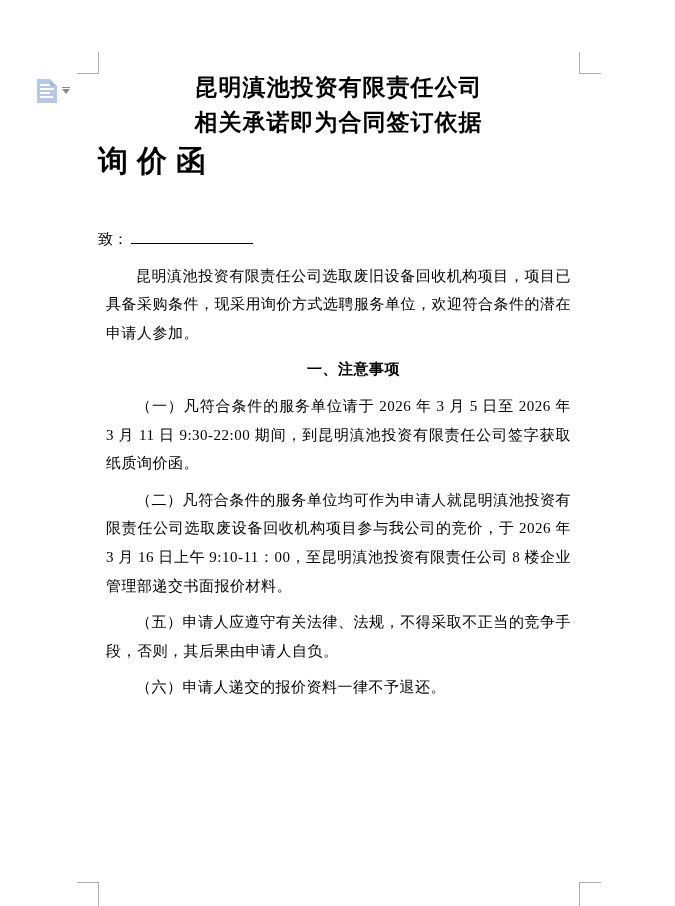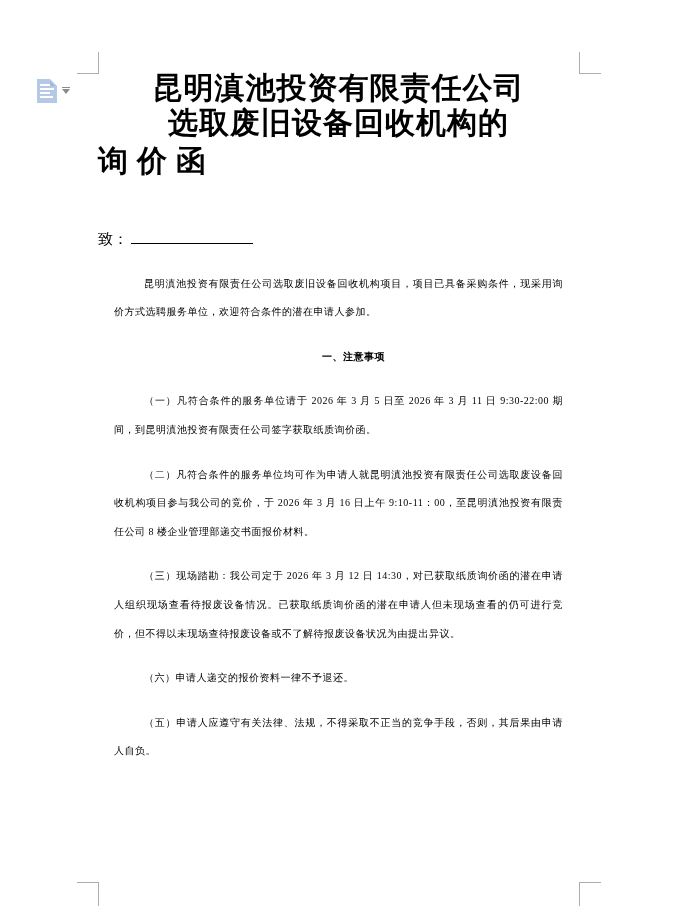--- a/index.html
+++ b/index.html
@@ -37,31 +37,31 @@
   .paste-fold2 { position: absolute; right: 2px; top: 2px; width: 0; height: 0;
                  border-bottom: 5px solid #9db7dd; border-right: 5px solid transparent; }
   .paste-caret { position: absolute; right: 2px; top: 11px; width: 0; height: 0;
                  border-left: 4px solid transparent; border-right: 4px solid transparent;
                  border-top: 5px solid #8c8c8c; }
   .paste-caret-bar { position: absolute; right: 2px; top: 9px; width: 8px; height: 1px; background: #8c8c8c; }
 
   
   .content { position: absolute; left: 98px; top: 70px; width: 481px; }
 
-  .title-line { font-size: 30px; font-weight: 700; line-height: 35px;
+  .title-line { font-size: 23px; font-weight: 700; line-height: 35px;
                 text-align: center; letter-spacing: 1px; }
   .title-big  { font-size: 30px; font-weight: 900; line-height: 42px;
                 letter-spacing: 9px;
                 font-family: "Liberation Sans", sans-serif; }
 
   .salutation { margin-top: 43px; font-size: 15px; line-height: 28.6px; }
   .blank-line { display: inline-block; width: 122px; height: 17px;
                 border-bottom: 1px solid #000000; vertical-align: baseline; margin-left: 3px; }
 
-  p.body { margin: 16px; font-size: 10px; line-height: 28.6px;
+  p.body { margin: 8px; font-size: 15px; line-height: 28.6px;
            text-align: justify; text-indent: 30px; letter-spacing: 0.5px; }
   p.heading { font-weight: 700; text-align: center; }
 </style>
 </head>
 <body>
 
 <div class="page">
 
   <div class="crop crop-tl"></div>
   <div class="crop crop-tr"></div>
@@ -76,30 +76,29 @@
       <div class="stripe s4"></div>
       <div class="paste-fold"></div>
       <div class="paste-fold2"></div>
     </div>
     <div class="paste-caret-bar"></div>
     <div class="paste-caret"></div>
   </div>
 
   <div class="content">
     <div class="title-line">昆明滇池投资有限责任公司</div>
-    <div class="title-line">选取废旧设备回收机构的</div>
+    <div class="title-line">相关承诺即为合同签订依据</div>
     <div class="title-big">询价函</div>
 
     <div class="salutation">
       <span>致：</span><span class="blank-line"></span>
     </div>
 
     <p class="body">昆明滇池投资有限责任公司选取废旧设备回收机构项目，项目已具备采购条件，现采用询价方式选聘服务单位，欢迎符合条件的潜在申请人参加。</p>
     <p class="body heading">一、注意事项</p>
 
     <p class="body">（一）凡符合条件的服务单位请于 2026 年 3 月 5 日至 2026 年 3 月 11 日 9:30-22:00 期间，到昆明滇池投资有限责任公司签字获取纸质询价函。</p>
     <p class="body">（二）凡符合条件的服务单位均可作为申请人就昆明滇池投资有限责任公司选取废设备回收机构项目参与我公司的竞价，于 2026 年 3 月 16 日上午 9:10-11：00，至昆明滇池投资有限责任公司 8 楼企业管理部递交书面报价材料。</p>
-    <p class="body">（三）现场踏勘：我公司定于 2026 年 3 月 12 日 14:30，对已获取纸质询价函的潜在申请人组织现场查看待报废设备情况。已获取纸质询价函的潜在申请人但未现场查看的仍可进行竞价，但不得以未现场查待报废设备或不了解待报废设备状况为由提出异议。</p>
+    <p class="body">（五）申请人应遵守有关法律、法规，不得采取不正当的竞争手段，否则，其后果由申请人自负。</p>
     <p class="body">（六）申请人递交的报价资料一律不予退还。</p>
-    <p class="body">（五）申请人应遵守有关法律、法规，不得采取不正当的竞争手段，否则，其后果由申请人自负。</p>
   </div>
 
 </div>
 
 </body></html>

